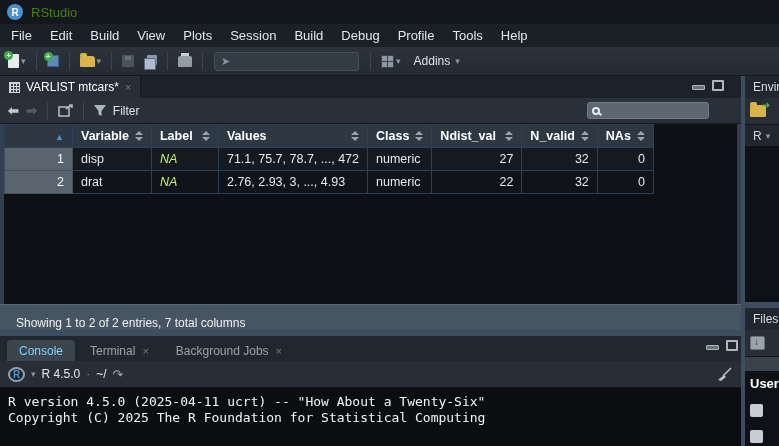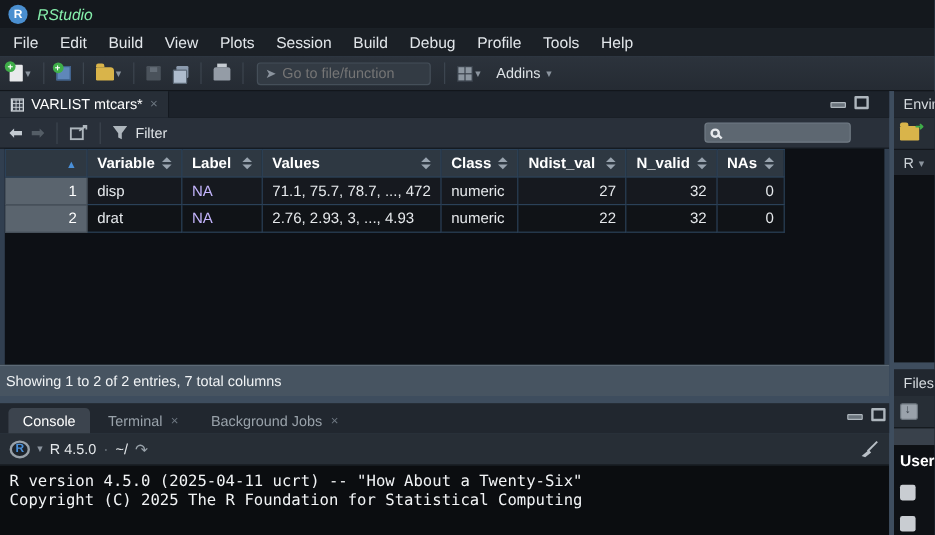--- a/index.html
+++ b/index.html
@@ -3,21 +3,21 @@
 <meta charset="utf-8">
 <style>
   * { margin:0; padding:0; box-sizing:border-box; }
   html,body { width:779px; height:446px; overflow:hidden; }
   body { font-family:"Liberation Sans", sans-serif; background:#3e4d5e; color:#e6e9ec; }
   .app { width:779px; height:446px; display:flex; flex-direction:column; overflow:hidden; background:#3e4d5e; }
 
   
   .titlebar { height:24px; background:#14181d; display:flex; align-items:center; padding-left:7px; gap:8px; flex:0 0 auto; }
   .rs-logo { width:16px; height:16px; border-radius:50%; background:#4a8fd0; color:#fff; font-size:10px; font-weight:bold; display:flex; align-items:center; justify-content:center; }
-  .win-title { font-size:13px; color:#86efac;font-style:italic; }
+  .win-title { font-size:13px; color:#4d7c0f; }
 
   
   .menubar { height:23px; background:#1b2026; display:flex; align-items:center; padding-left:2px; flex:0 0 auto; }
   .menu-item { padding:0 9px; font-size:13px; color:#e2e6ea; height:100%; display:flex; align-items:center; cursor:default; }
 
   
   .toolbar { height:29px; background:linear-gradient(#2c333c,#252b33); border-bottom:1px solid #12161b; display:flex; align-items:center; padding:0 5px; gap:4px; flex:0 0 auto; }
   .tb-sep { width:1px; height:18px; background:#3c454f; margin:0 3px; flex:0 0 auto; }
   .tb-btn { display:flex; align-items:center; gap:2px; padding:2px 3px; }
   .caret { font-size:9px; color:#8b949e; }
@@ -76,34 +76,34 @@
   .grid th { background:#2e3842; color:#fff; font-weight:bold; text-align:right; }
   .grid th .hwrap { display:flex; align-items:center; gap:6px; justify-content:space-between; }
   .sorters { display:inline-flex; flex-direction:column; gap:2px; }
   .tri-up { width:0; height:0; border-left:4px solid transparent; border-right:4px solid transparent; border-bottom:4px solid #99a4af; }
   .tri-dn { width:0; height:0; border-left:4px solid transparent; border-right:4px solid transparent; border-top:4px solid #99a4af; }
   .sorted-asc { color:#4a90d9; font-size:9px; }
   td.rownum { background:#5a646e; color:#fff; text-align:right; border-color:#46505a; width:68px; }
   th.rownum-h { width:68px; text-align:right; }
   .grid tr.r1 td:not(.rownum) { background:#16191f; }
   .grid tr.r2 td:not(.rownum) { background:#101317; }
-  td.na-cell { color:#c4b5fd; }
+  td.na-cell { font-style:italic; color:#bef264; }
   td.num { text-align:right; }
   .col-var{min-width:78px;} .col-lab{min-width:67px;} .col-val{min-width:140px;}
   .col-cls{min-width:60px;} .col-nd{min-width:90px;} .col-nv{min-width:65px;} .col-nas{min-width:55px;}
 
-  .dv-status { height:26px; background:#475461; border-top:1px solid #5d6a76; display:flex; align-items:center; padding-left:5px; font-size:12px; color:#f0f3f5; flex:0 0 auto; }
+  .dv-status { height:26px; background:#475461; border-top:1px solid #5d6a76; display:flex; align-items:flex-end; padding-left:16px; font-size:12px; color:#f0f3f5; flex:0 0 auto; }
 
   .h-divider { height:6px; background:#3e4d5e; flex:0 0 auto; }
 
   
   .console-pane { flex:1 1 auto; display:flex; flex-direction:column; min-height:0; }
   .co-tabstrip { height:25px; background:#21272f; display:flex; align-items:flex-end; padding-left:7px; gap:3px; position:relative; flex:0 0 auto; }
   .co-tab { height:21px; display:flex; align-items:center; gap:7px; padding:0 12px; font-size:12px; color:#99a2aa; border-radius:4px 4px 0 0; }
-  .co-tab.active { background:#3c444e; color:#ffffff; }
+  .co-tab.active { background:#3c444e; color:#7dd3fc; }
   .co-toolbar { height:27px; background:#272e36; border-bottom:1px solid #13171c; display:flex; align-items:center; padding:0 8px; gap:6px; flex:0 0 auto; }
   .r-logo { width:17px; height:15px; border-radius:50%; border:2px solid #98a1a9; color:#4a90d9; font-weight:bold; font-size:10px; display:flex; align-items:center; justify-content:center; background:#1d232a; }
   .co-text { font-size:12px; color:#e3e7ea; }
   .dim-dot { color:#7d868e; font-size:12px; }
   .redo { color:#9aa3ab; font-size:13px; }
   .broom { margin-left:auto; }
   .co-output { flex:1 1 auto; background:#0b0d10; font-family:"DejaVu Sans Mono", monospace; font-size:13px; line-height:16px; color:#f2f4f6; padding:6px 8px; white-space:pre; overflow:hidden; }
 
   
   .rp-tabstrip { height:22px; background:#21272f; display:flex; align-items:center; padding-left:8px; font-size:12px; color:#d7dce0; white-space:nowrap; flex:0 0 auto; }
@@ -169,21 +169,20 @@
     <div class="tb-btn">
       <span class="icon-floppy2"></span>
     </div>
     <div class="tb-sep"></div>
     <div class="tb-btn">
       <span class="icon-printer"></span>
     </div>
     <div class="tb-sep"></div>
     <div class="goto-box">
       <span class="goto-arrow">➤</span>
-      <input type="text" placeholder="Go to file/function" style="">
     </div>
     <div class="tb-sep"></div>
     <div class="tb-btn">
       <span class="icon-grid4">
           <span></span>
           <span></span>
           <span></span>
           <span></span>
         </span>
       <span class="caret">▾</span>

